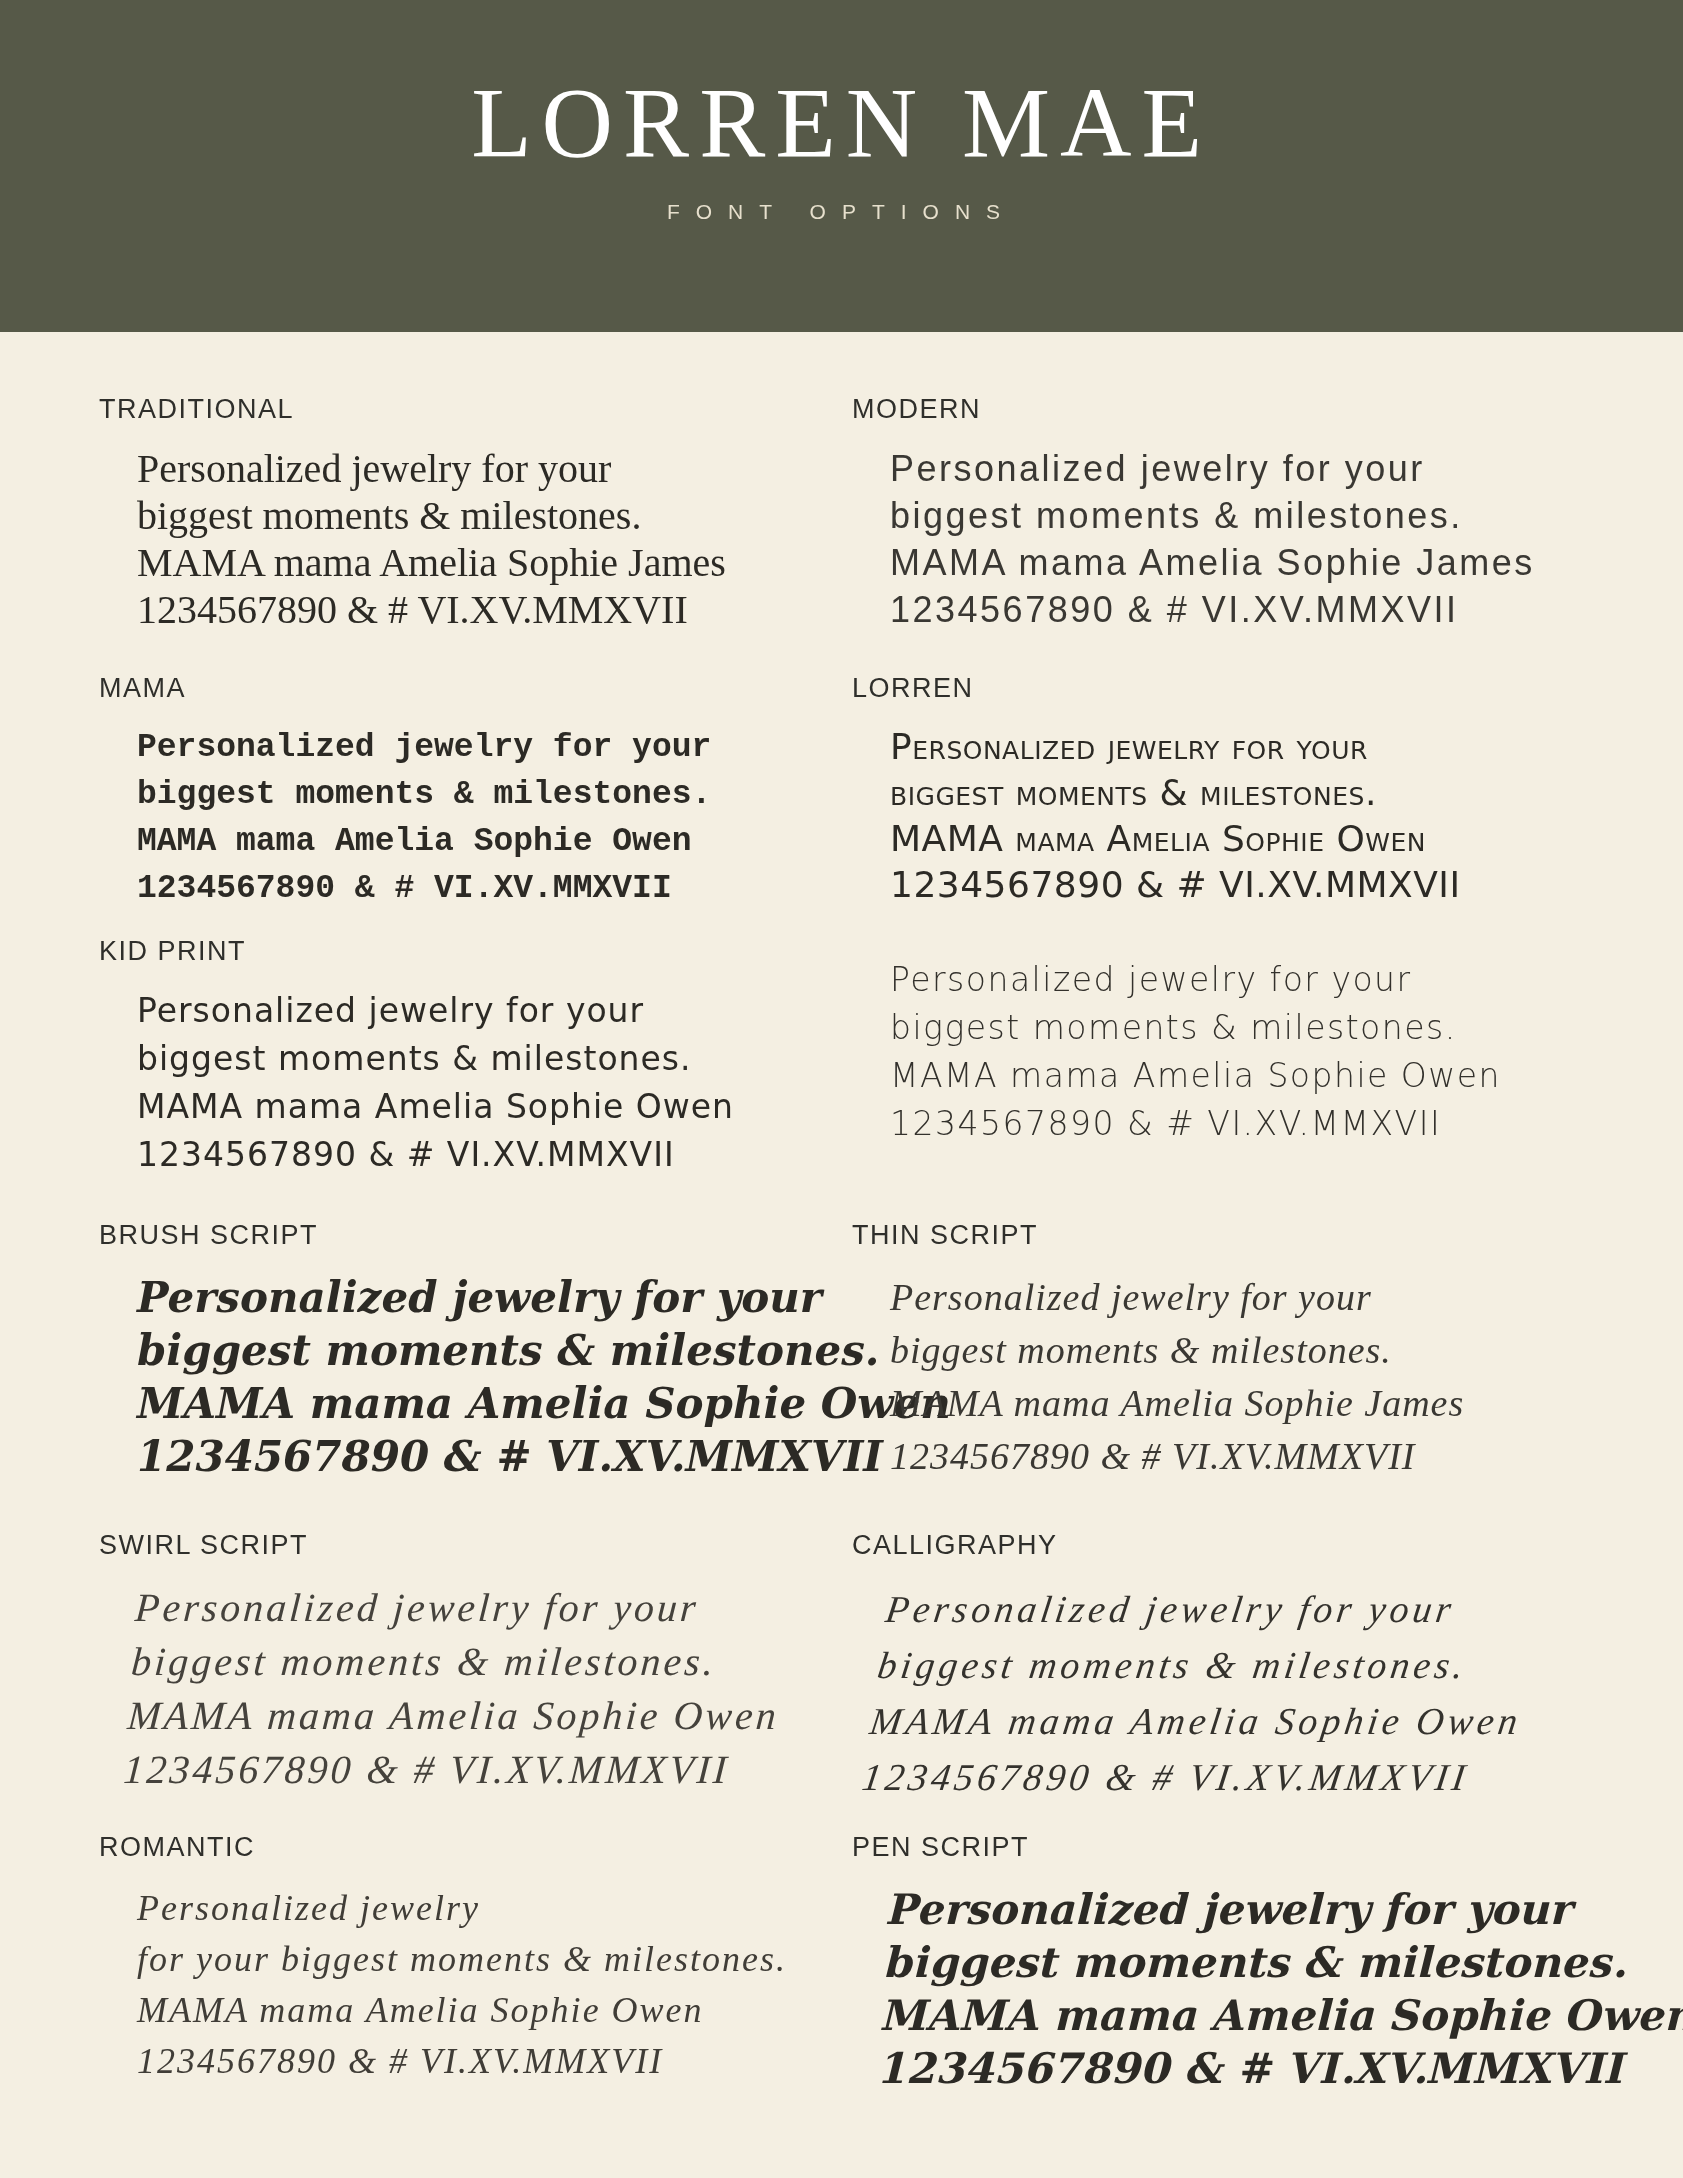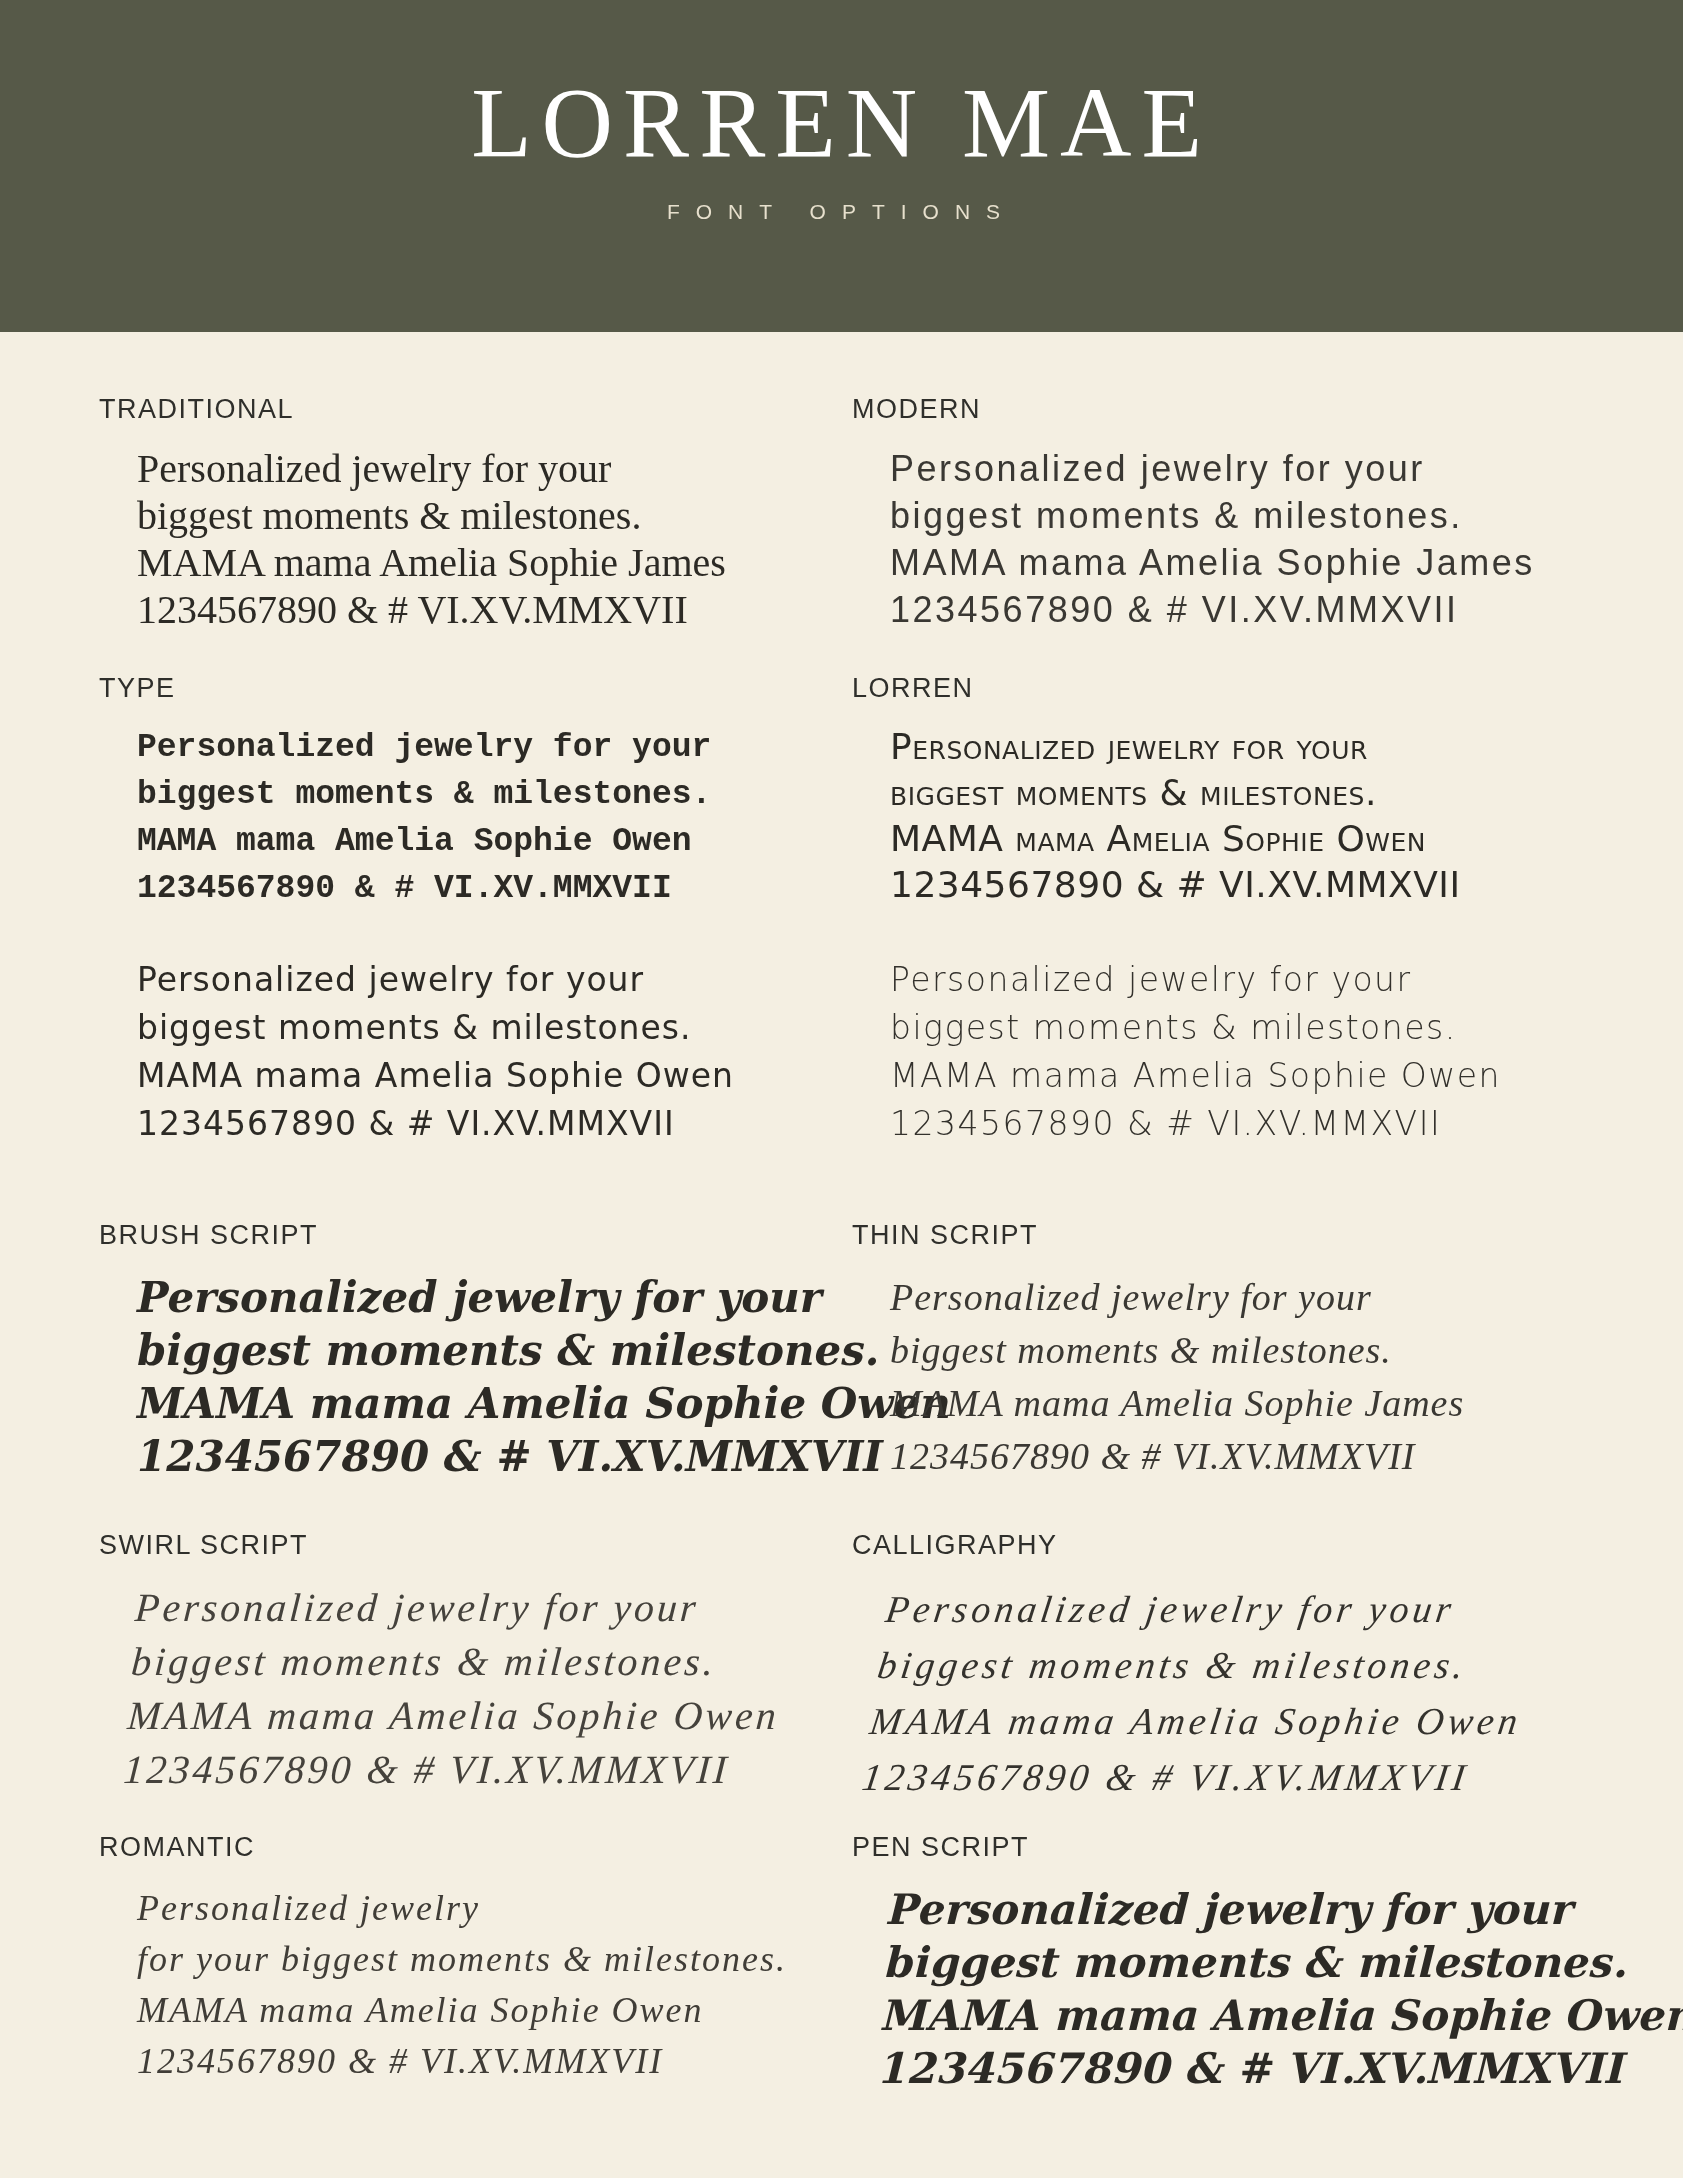--- a/index.html
+++ b/index.html
@@ -173,40 +173,41 @@
   <h2 class="section-label">MODERN</h2>
   <div class="sample">
     <span class="line">Personalized jewelry for your</span>
     <span class="line">biggest moments &amp; milestones.</span>
     <span class="line">MAMA mama Amelia Sophie James</span>
     <span class="line">1234567890 &amp; # VI.XV.MMXVII</span>
   </div>
 </section>
 
 <section class="font-section col-left row2 s-type">
-  <h2 class="section-label">TYPE</h2>
+  <h2 class="section-label">MAMA</h2>
   <div class="sample">
     <span class="line">Personalized jewelry for your</span>
     <span class="line">biggest moments &amp; milestones.</span>
     <span class="line">MAMA mama Amelia Sophie Owen</span>
     <span class="line">1234567890 &amp; # VI.XV.MMXVII</span>
   </div>
 </section>
 
 <section class="font-section col-right row2 s-uniform">
   <h2 class="section-label">LORREN</h2>
   <div class="sample">
     <span class="line">Personalized jewelry for your</span>
     <span class="line">biggest moments &amp; milestones.</span>
     <span class="line">MAMA mama Amelia Sophie Owen</span>
     <span class="line">1234567890 &amp; # VI.XV.MMXVII</span>
   </div>
 </section>
 
 <section class="font-section col-left row3 s-kid-print">
+  <h2 class="section-label">KID PRINT</h2>
   <div class="sample">
     <span class="line">Personalized jewelry for your</span>
     <span class="line">biggest moments &amp; milestones.</span>
     <span class="line">MAMA mama Amelia Sophie Owen</span>
     <span class="line">1234567890 &amp; # VI.XV.MMXVII</span>
   </div>
 </section>
 
 <section class="font-section col-right row3 s-fun-print">
   <div class="sample">

